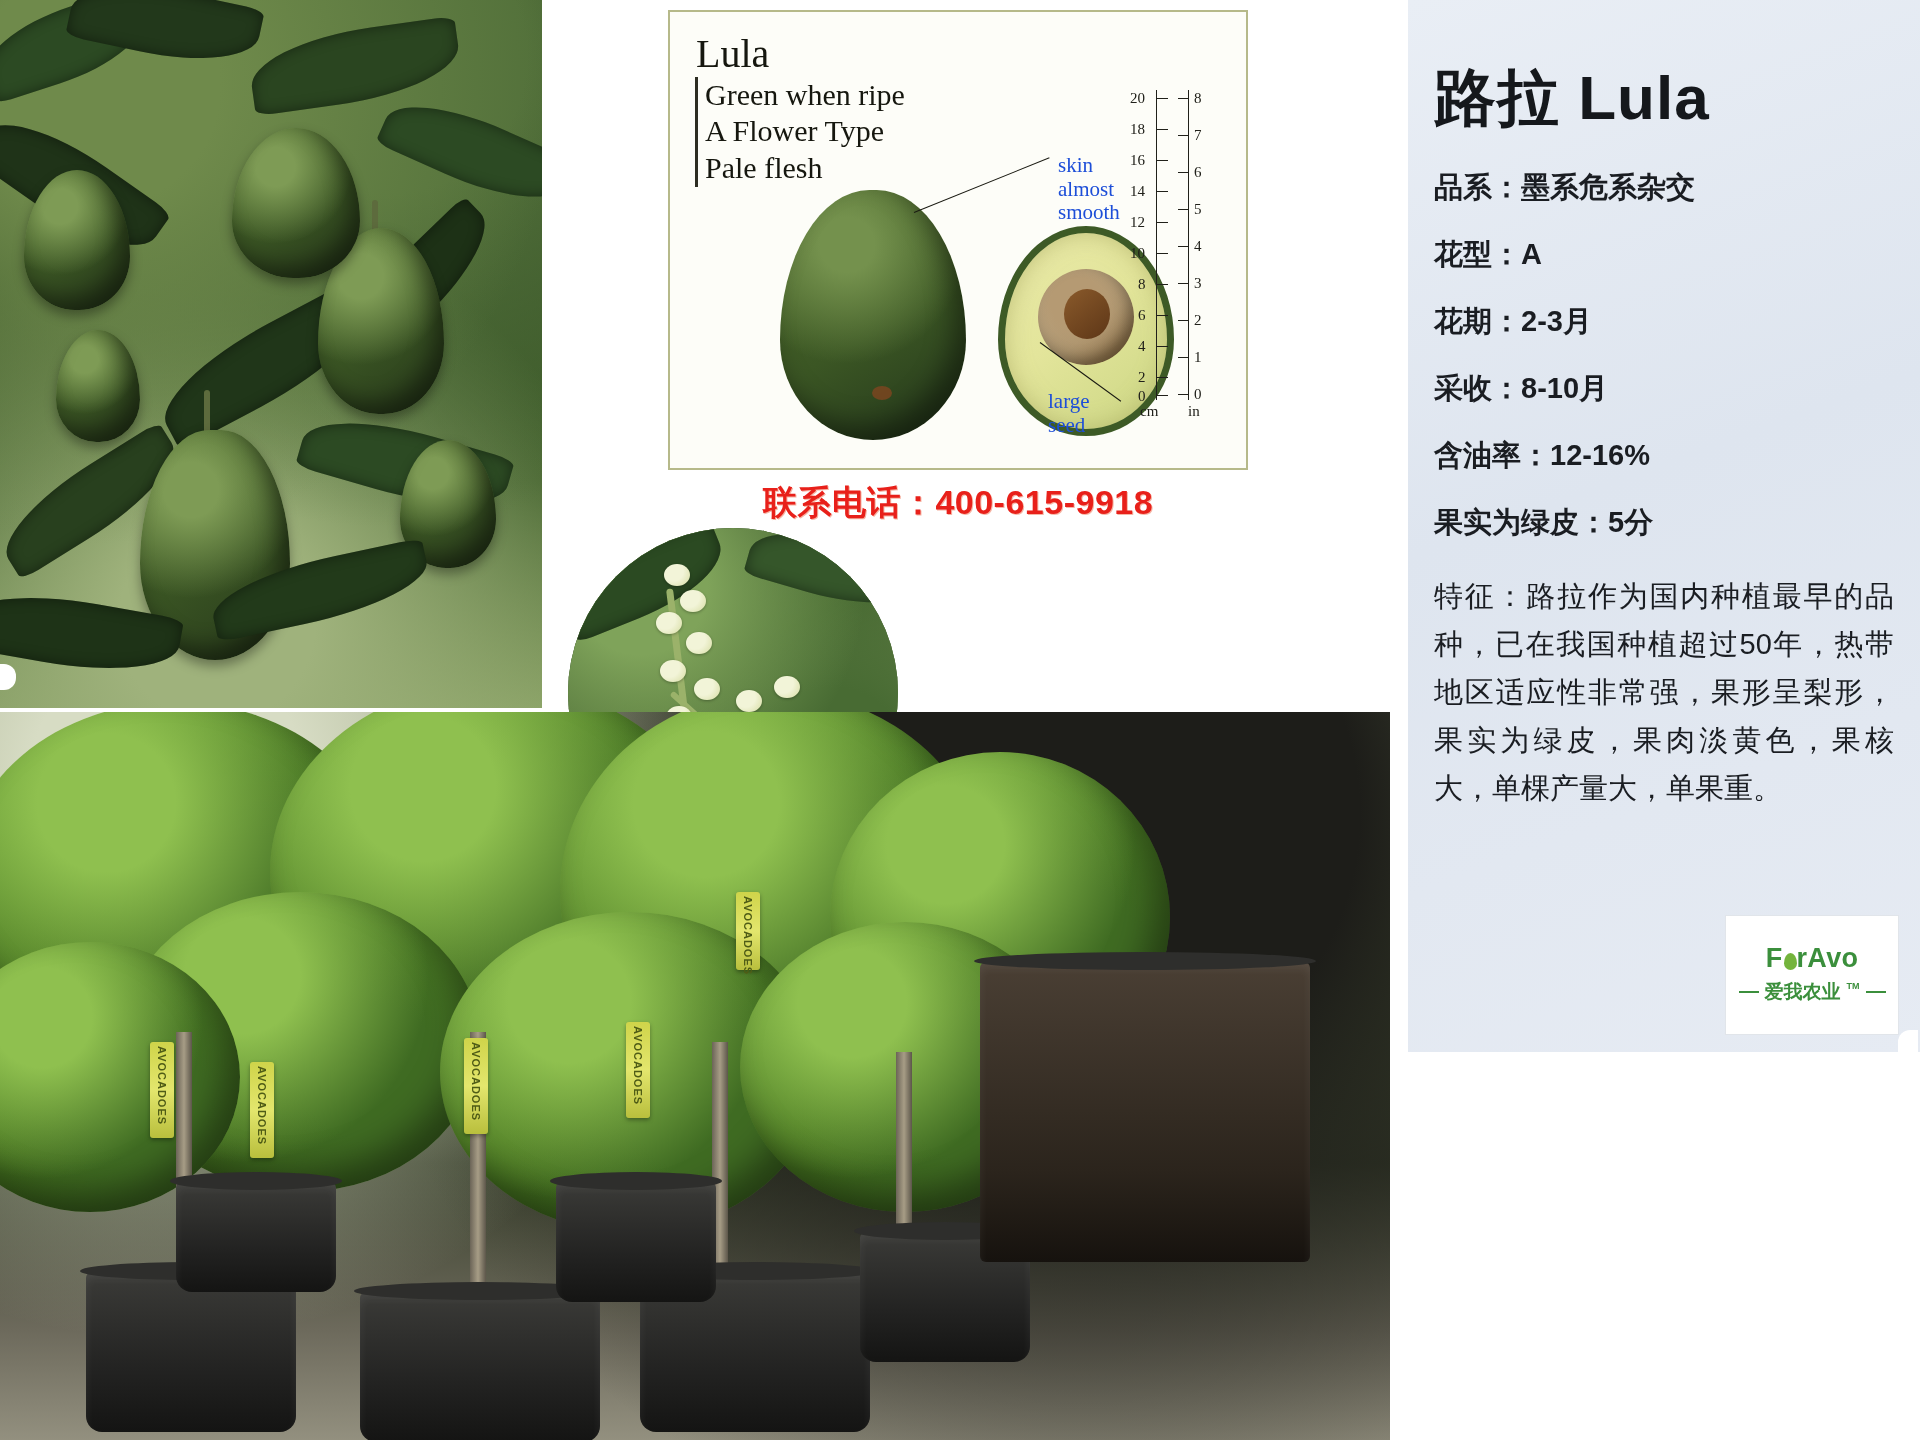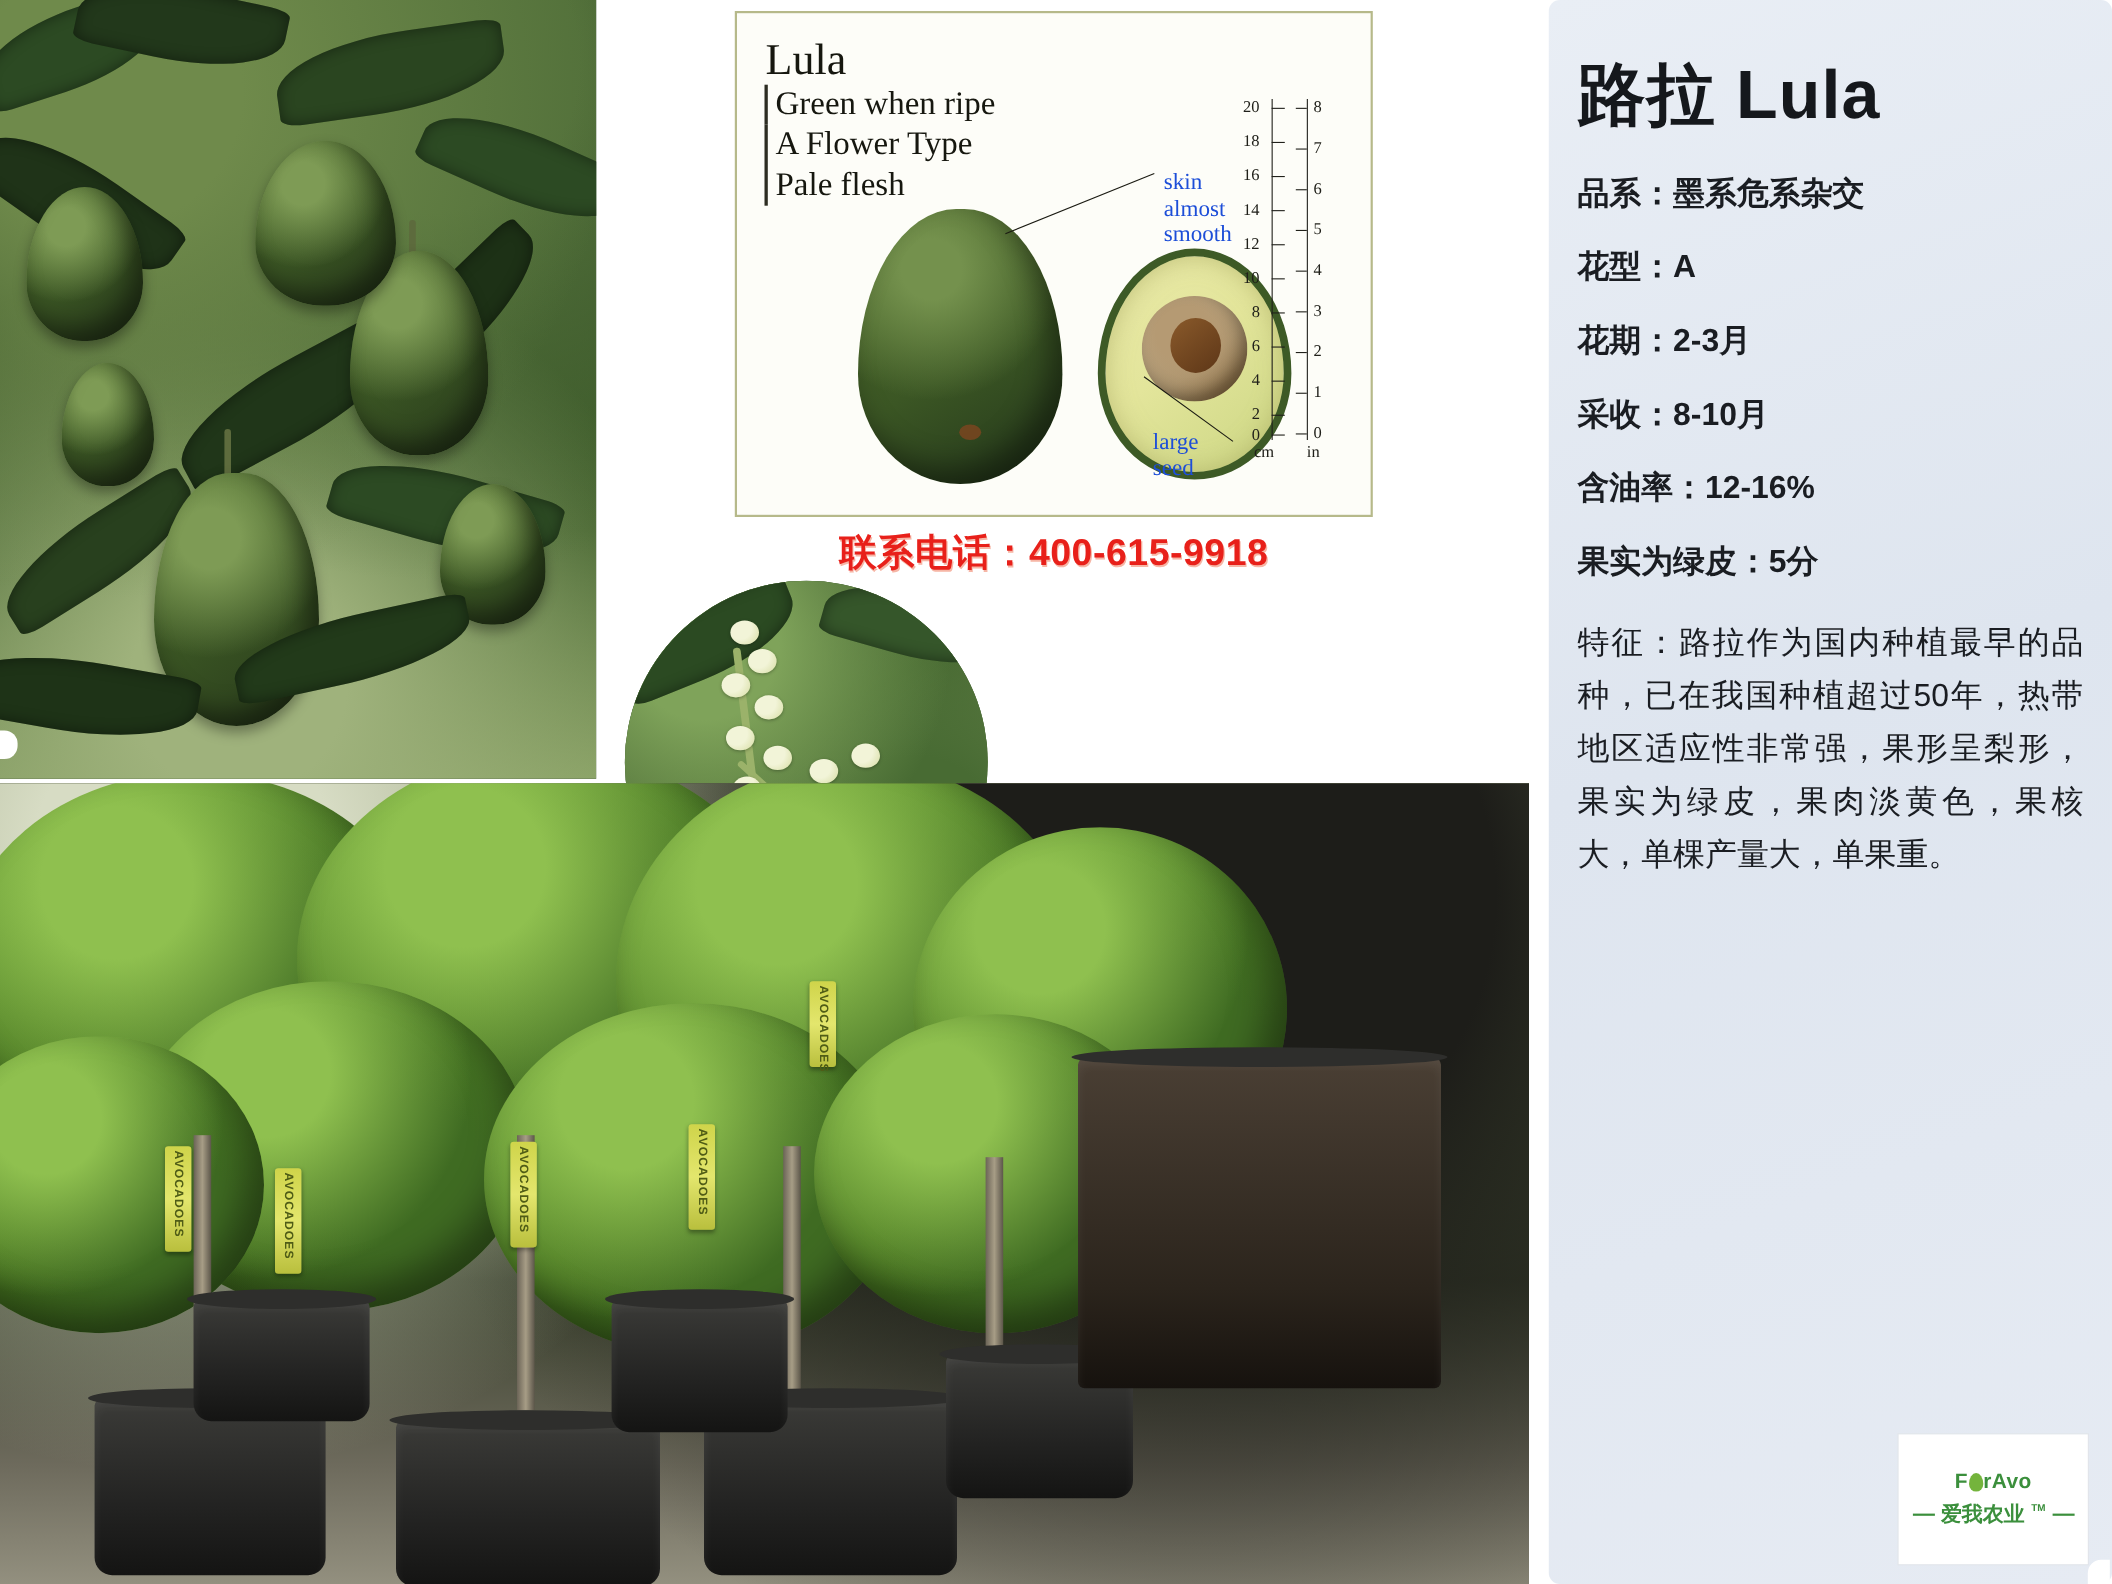--- a/index.html
+++ b/index.html
@@ -24,26 +24,25 @@
   .left-col {
     position: relative;
     width: 1408px;
     height: 1060px;
     background: #ffffff;
     flex: 0 0 1408px;
   }
   .right-col {
     position: relative;
     width: 512px;
-    height: 1440px;
+    height: 1052px;
     flex: 0 0 512px;
     background: linear-gradient(160deg, #e9eef5 0%, #dee5ef 45%, #e6ebf3 100%);
     box-sizing: border-box;
-    padding: 0 26px;
-    border-radius: 10px;
+    padding: 11px 26px;
   }
 
   
   .photo-orchard {
     position: absolute;
     left: 0;
     top: 0;
     width: 542px;
     height: 708px;
     overflow: hidden;
@@ -375,21 +374,21 @@
     width: 172px;
     height: 118px;
     background: #ffffff;
     display: flex;
     flex-direction: column;
     align-items: center;
     justify-content: center;
     box-shadow: 0 0 0 1px #e1e5ea;
   }
   .logo-main {
-    font-size: 19px;
+    font-size: 27px;
     font-weight: bold;
     color: #3b8f3c;
     letter-spacing: .3px;
     line-height: 1;
   }
   .logo-main .or { color: #3b8f3c; }
   .logo-avo-dot {
     display: inline-block;
     width: 13px;
     height: 17px;

